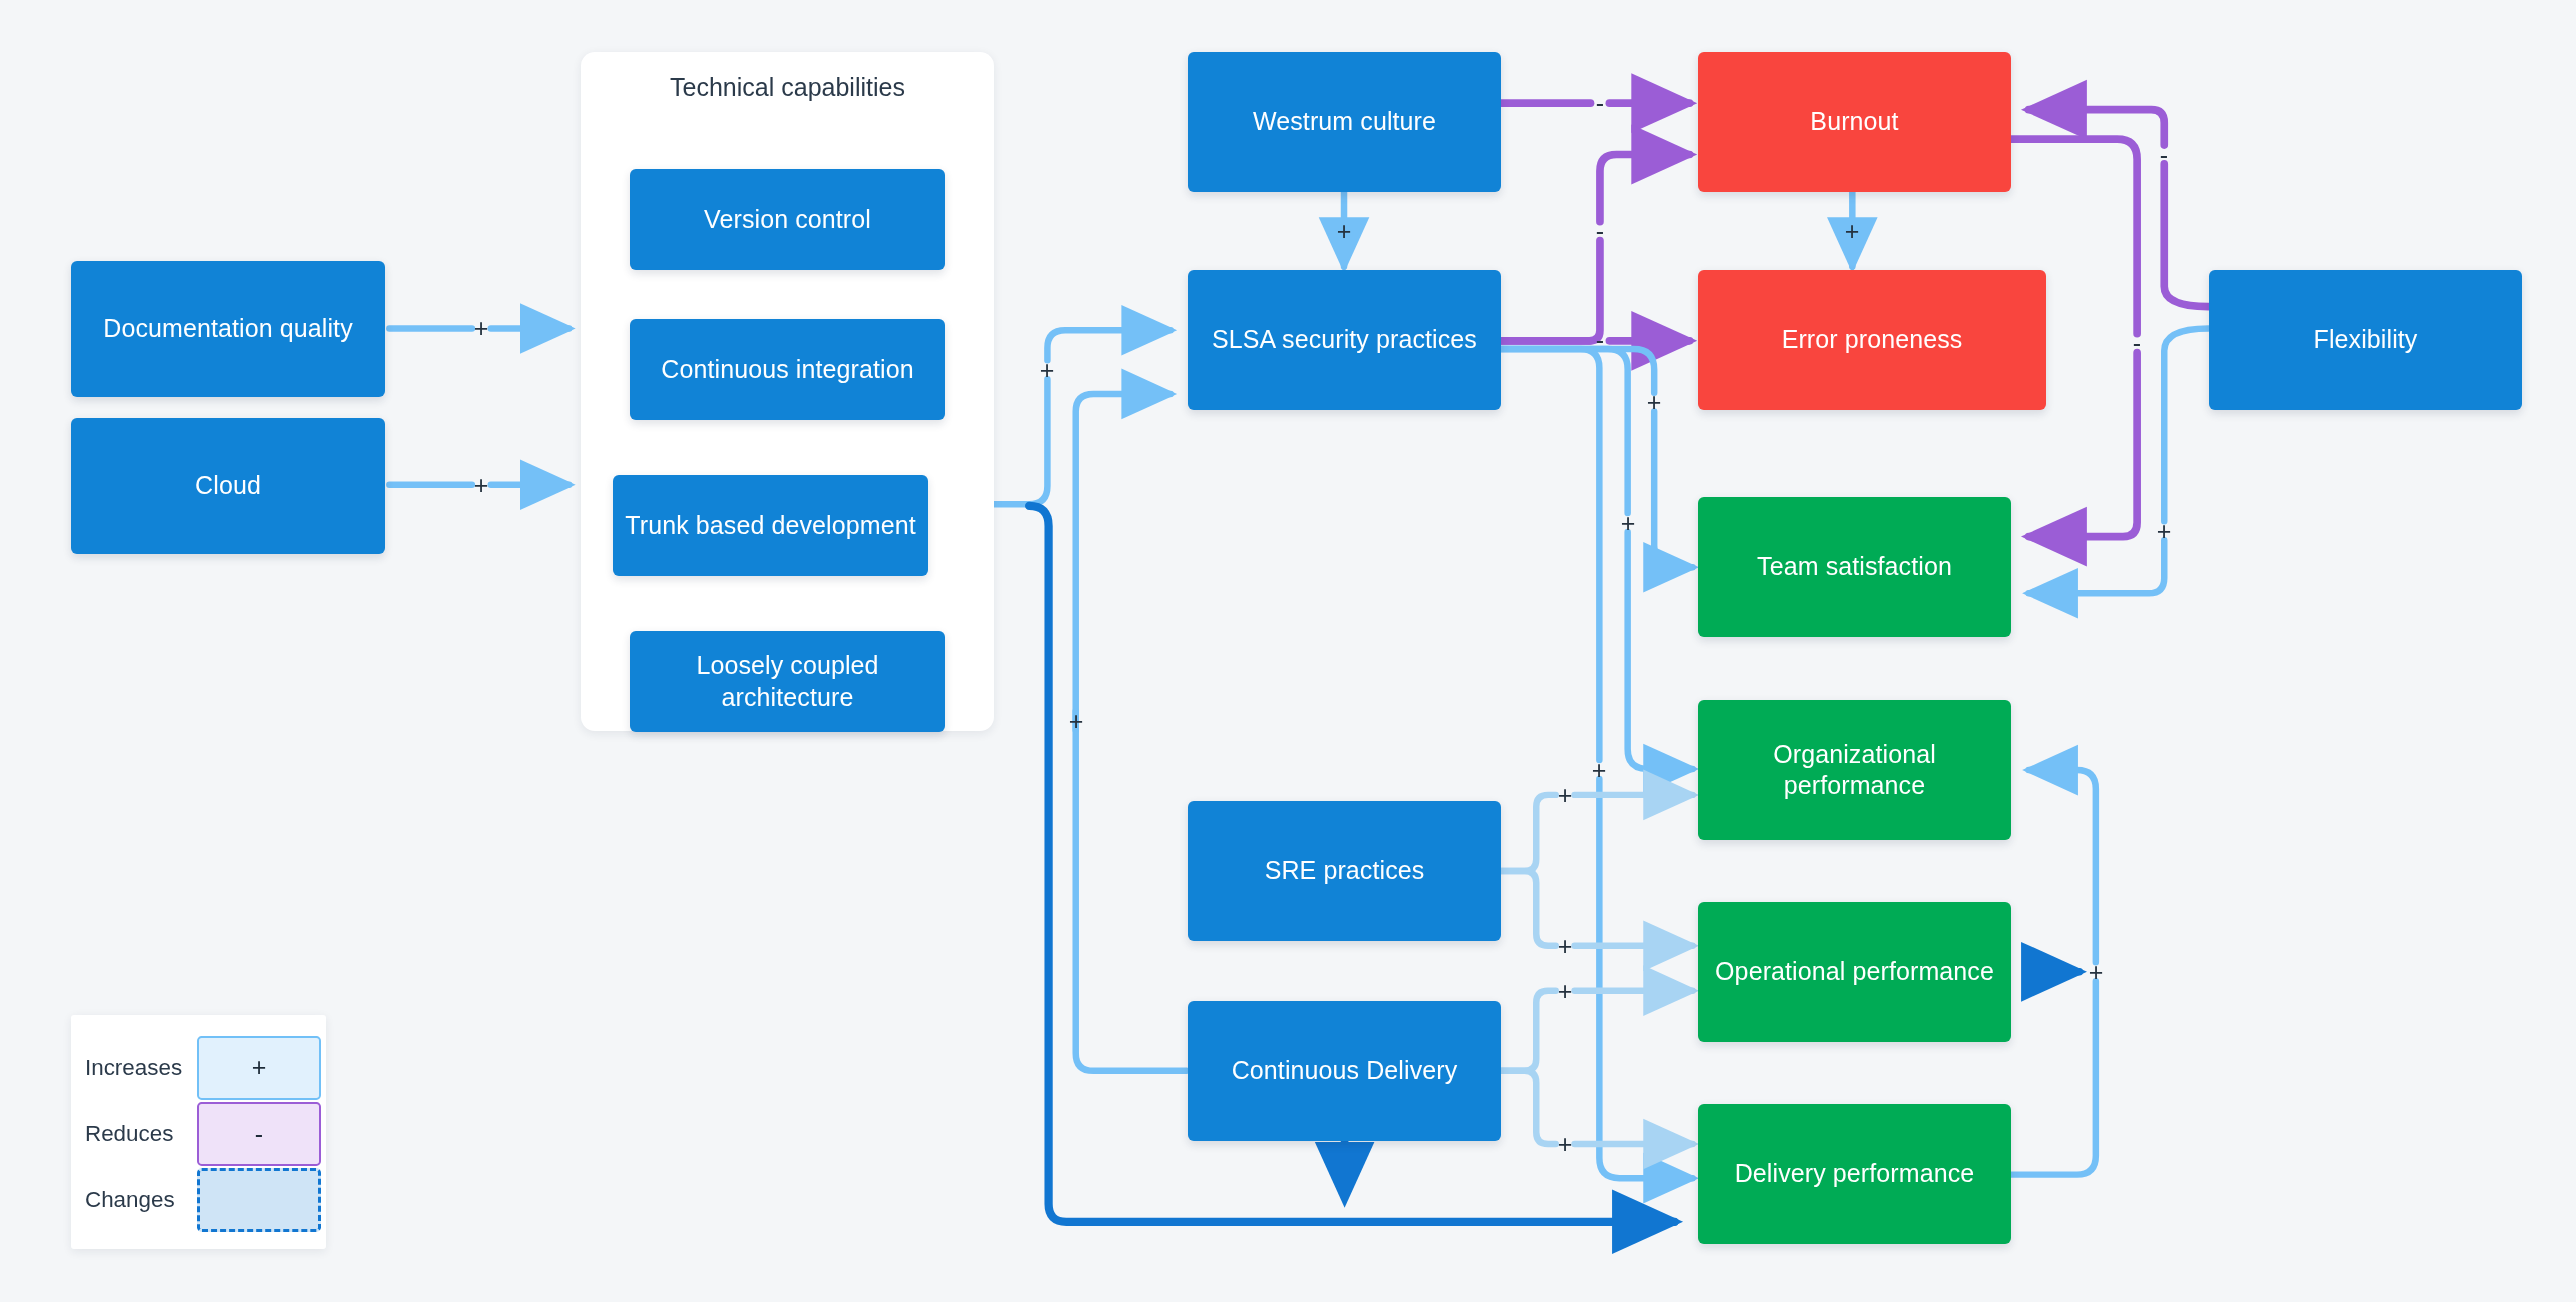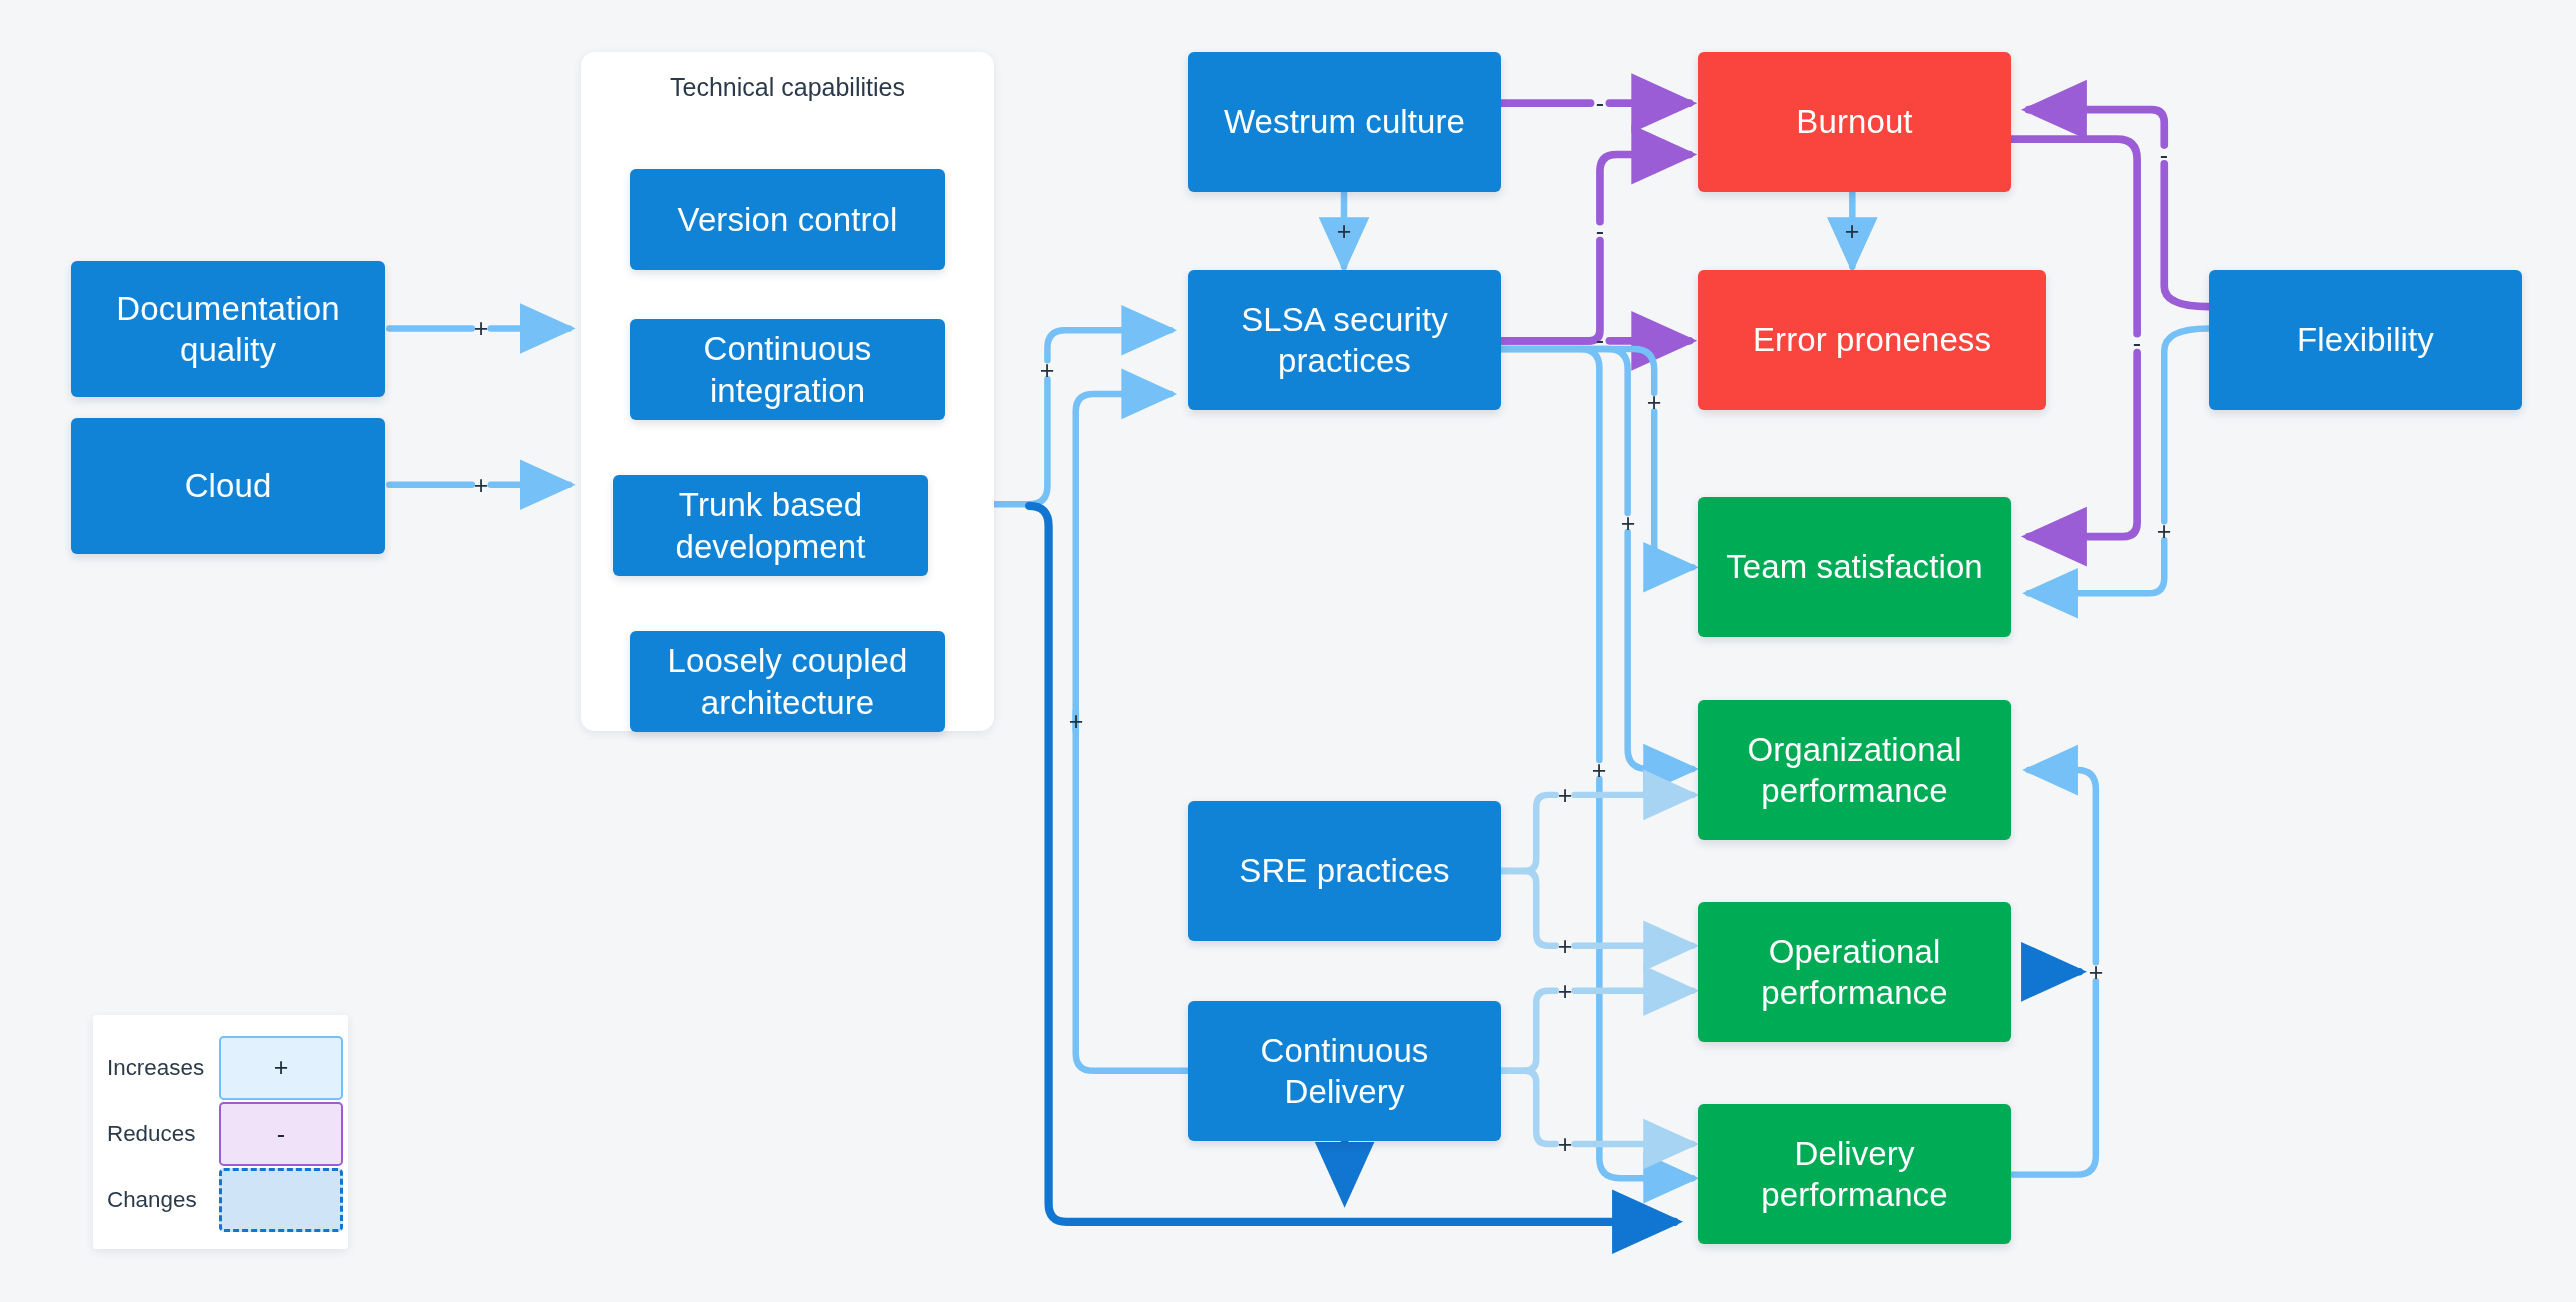--- a/index.html
+++ b/index.html
@@ -11,21 +11,21 @@
     position:relative;
   }
   #stage{position:absolute;left:0;top:0;width:2576px;height:1302px;}
   svg#edges{position:absolute;left:0;top:0;width:2576px;height:1302px;}
 
   .node{
     position:absolute;
     border-radius:5.9px;
     display:flex;align-items:center;justify-content:center;
     color:#ffffff;
-    font-size:33px;
+    font-size:25px;
     letter-spacing:0.1px;
     text-align:center;
     box-shadow:0 3.5px 8.3px rgba(22,40,70,.13);
     box-sizing:border-box;
     padding:0 10.6px;
     line-height:1.25;
   }
   .n-blue{background:#1183d6;}
   .n-red{background:#f9453e;}
   .n-green{background:#00ab55;}
@@ -43,21 +43,20 @@
     color:#2b3a4a;
     font-size:25px;
     top:21px;left:0;
   }
 
   .legend{
     position:absolute;
     background:#ffffff;
     border-radius:3px;
     box-shadow:0 2.4px 9.4px rgba(22,40,70,.08);
-    margin-left:22px;
   }
   .legend-row{
     position:absolute;
     display:flex;align-items:center;
     left:14px;
   }
   .legend-label{
     width:112px;
     color:#2b3a4a;
     font-size:22.4px;

